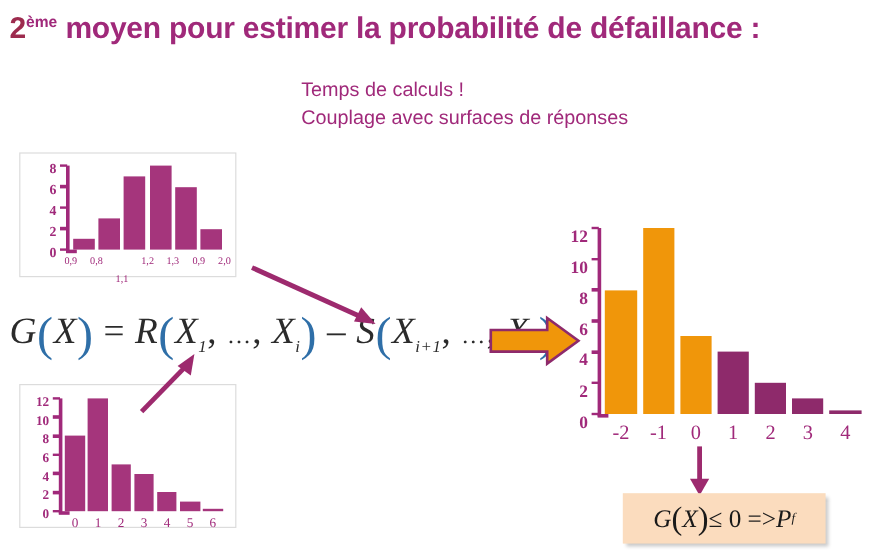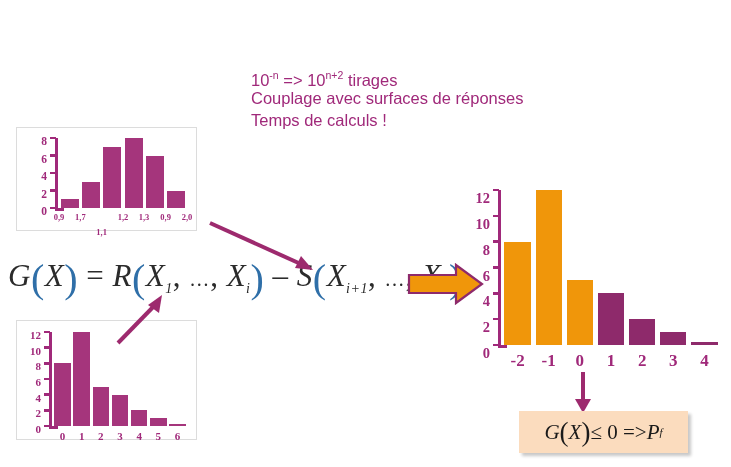--- a/index.html
+++ b/index.html
@@ -28,21 +28,21 @@
   }
   #notes div{height:22.5px;}
   #notes sup{font-size:10.5px;vertical-align:super;}
 
   
   .panel{position:absolute;background:#ffffff;border:1px solid #dcdcdc;box-sizing:border-box;}
   .plot{position:absolute;}
   .bar{position:absolute;bottom:0;}
   .ytick{position:absolute;right:0;transform:translateY(50%);
          font-family:"Liberation Serif",serif;font-weight:700;color:#a0297a;text-align:right;white-space:nowrap;}
-  .xtick{position:absolute;top:0;font-family:"Liberation Serif",serif;font-weight:700;
+  .xtick{position:absolute;top:0;font-family:"Liberation Serif",serif;font-weight:400;
          color:#a0297a;text-align:center;white-space:nowrap;}
   .axisline{position:absolute;background:#a0297a;}
   .tickmark{position:absolute;background:#a0297a;}
 
   
   #chart-top-left{left:16px;top:127px;width:181px;height:104px;}
   #ctl-plot{left:42px;top:10px;width:128px;height:70px;}
   #ctl-plot .bar{background:#a5357c;}
   #chart-top-left .ytick{font-size:11.5px;}
   #chart-top-left .xtick{font-size:8.5px;}
@@ -84,25 +84,27 @@
   #result-box .op{font-style:normal;}
 
   
   svg.arrow{position:absolute;overflow:visible;}
 </style>
 </head>
 <body>
 
 <div class="slide">
 
+  <div id="slide-title">
+    <span class="num">2</span><span class="sup">ème</span><span> moyen pour estimer la probabilité de défaillance :</span>
+  </div>
 
   <div id="notes">
-    <div><span>10</span><sup>-n</sup><span> =&gt; </span><span>10</span><sup>n+2</sup><span> tirages</span></div>
+    <div>Temps de calculs !</div>
     <div>Couplage avec surfaces de réponses</div>
-    <div>Temps de calculs !</div>
   </div>
 
   <div class="panel" id="chart-top-left">
     <div class="plot" id="ctl-plot">
         <div class="bar" style="left: 1.70667px; width: 17.92px; height: 8.75px; background: rgb(165, 53, 124);"></div>
         <div class="bar" style="left: 23.04px; width: 17.92px; height: 26.25px; background: rgb(165, 53, 124);"></div>
         <div class="bar" style="left: 44.3733px; width: 17.92px; height: 61.25px; background: rgb(165, 53, 124);"></div>
         <div class="bar" style="left: 65.7067px; width: 17.92px; height: 70px; background: rgb(165, 53, 124);"></div>
         <div class="bar" style="left: 87.04px; width: 17.92px; height: 52.5px; background: rgb(165, 53, 124);"></div>
         <div class="bar" style="left: 108.373px; width: 17.92px; height: 17.5px; background: rgb(165, 53, 124);"></div>
@@ -112,21 +114,21 @@
         <div class="tickmark" style="left: -9px; top: 51.3px; width: 6px; height: 2.5px;"></div>
         <div class="ytick" style="top: 43.5px; right: 140px; width: 34px;">2</div>
         <div class="tickmark" style="left: -9px; top: 33.8px; width: 6px; height: 2.5px;"></div>
         <div class="ytick" style="top: 26px; right: 140px; width: 34px;">4</div>
         <div class="tickmark" style="left: -9px; top: 16.3px; width: 6px; height: 2.5px;"></div>
         <div class="ytick" style="top: 8.5px; right: 140px; width: 34px;">6</div>
         <div class="tickmark" style="left: -9px; top: -1.2px; width: 6px; height: 2.5px;"></div>
         <div class="ytick" style="top: -9px; right: 140px; width: 34px;">8</div>
         <div class="axisline" style="left: -4px; top: 70px; width: 9px; height: 2.5px;"></div>
         <div class="xtick" style="left: -22px; width: 44px; top: 74px;">0,9</div>
-        <div class="xtick" style="left: -0.666667px; width: 44px; top: 74px;">1,7</div>
+        <div class="xtick" style="left: -0.666667px; width: 44px; top: 74px;">0,8</div>
         <div class="xtick" style="left: 20.6667px; width: 44px; top: 89px;">1,1</div>
         <div class="xtick" style="left: 42px; width: 44px; top: 74px; text-align: center;">1,2</div>
         <div class="xtick" style="left: 63px; width: 44px; top: 74px;">1,3</div>
         <div class="xtick" style="left: 84.6667px; width: 44px; top: 74px;">0,9</div>
         <div class="xtick" style="left: 106px; width: 44px; top: 74px;">2,0</div>
       </div>
   </div>
 
   <div class="panel" id="chart-bottom-left">
     <div class="plot" id="cbl-plot">

